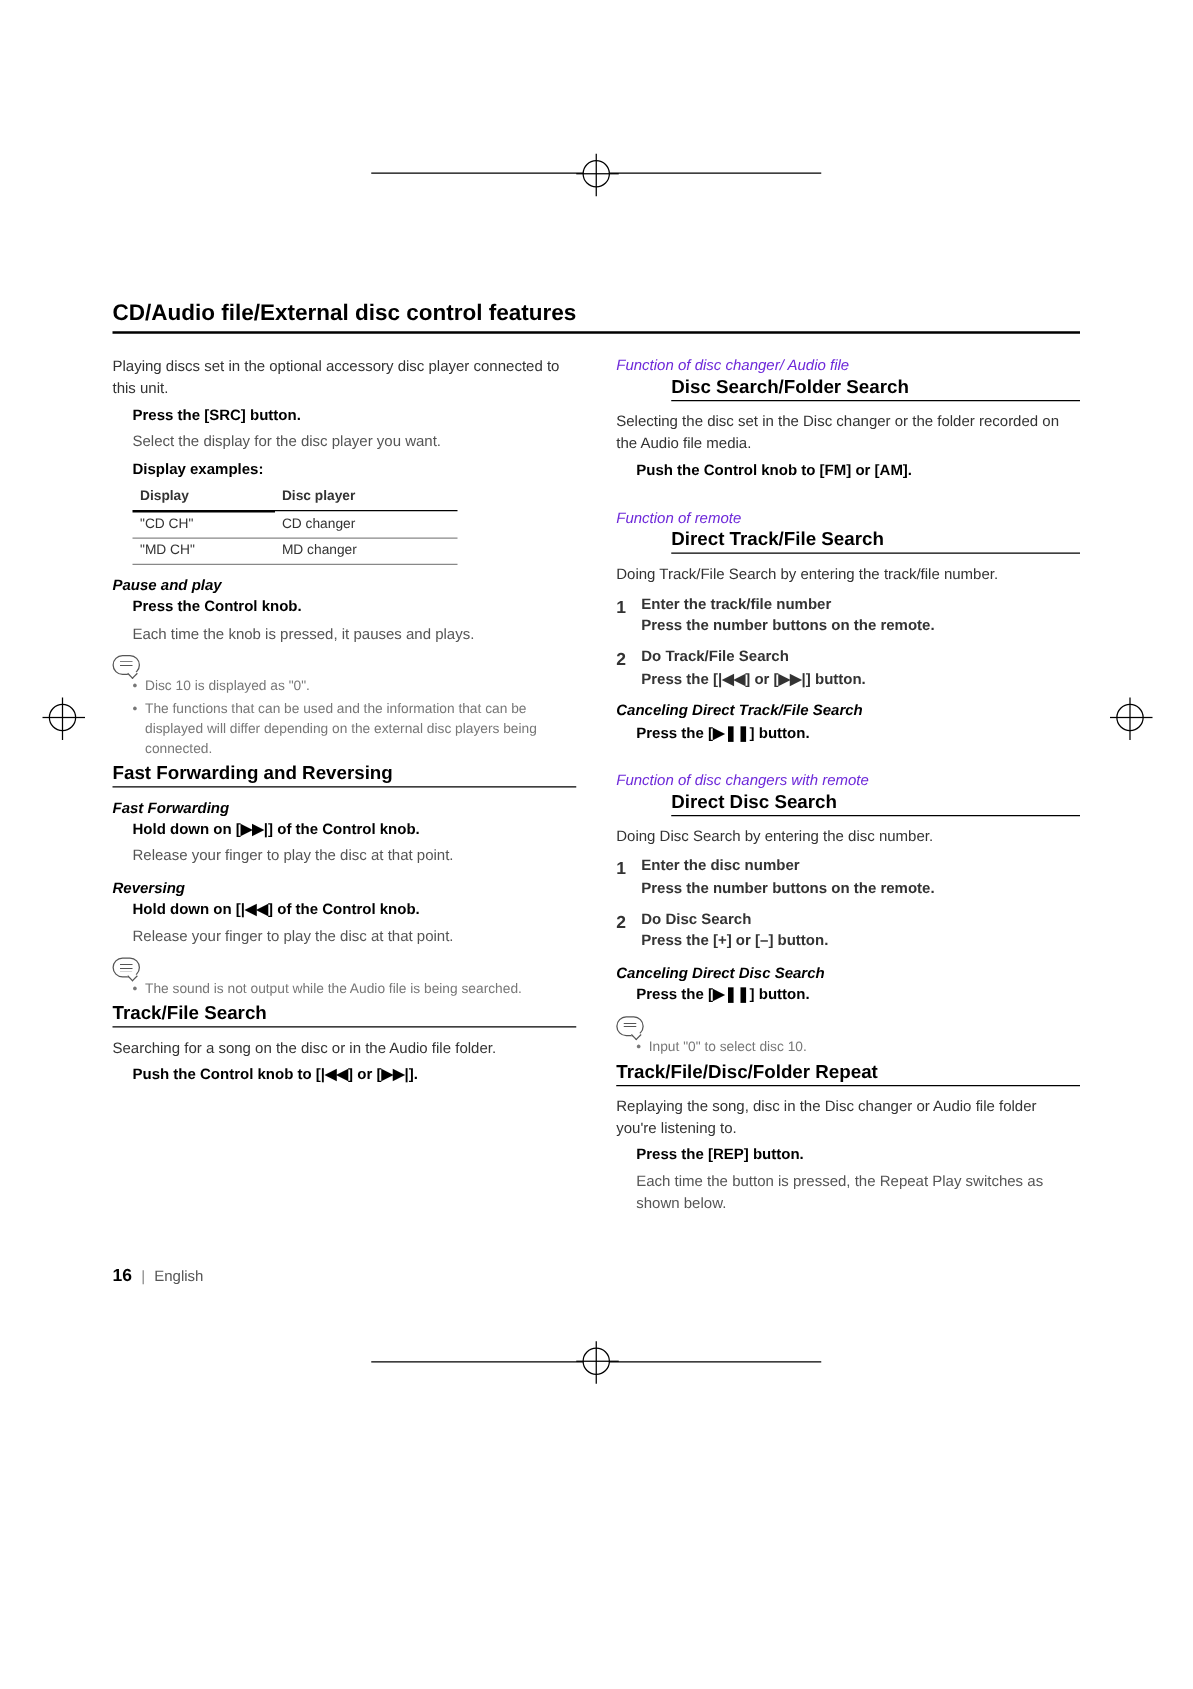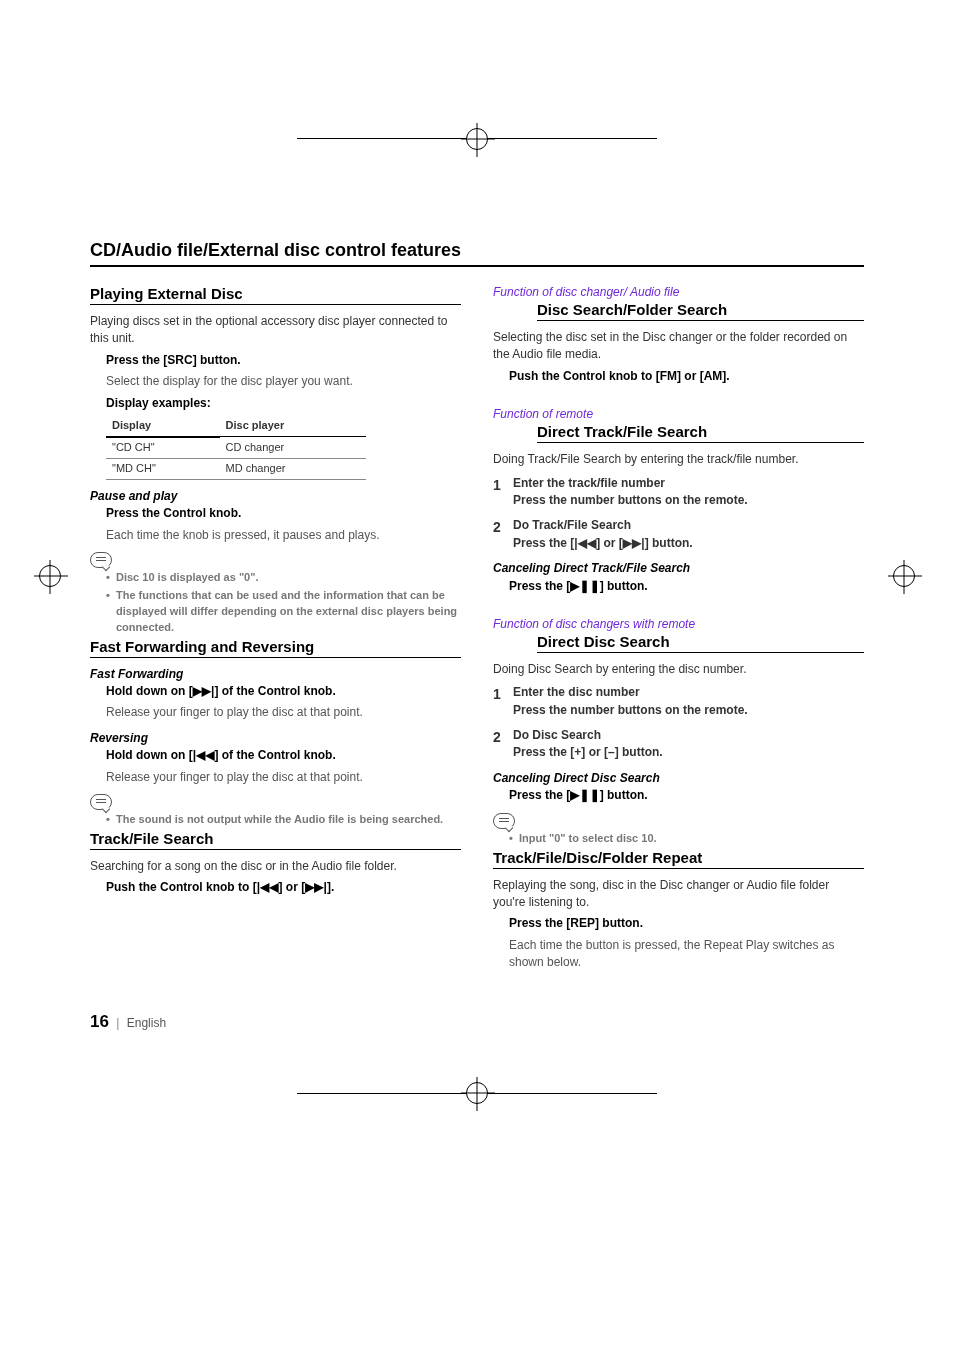--- a/index.html
+++ b/index.html
@@ -168,21 +168,21 @@
   .note-icon::after {
     content: "";
     position: absolute;
     right: 2px; bottom: -3px;
     width: 5px; height: 5px;
     border-right: 1px solid #555;
     border-bottom: 1px solid #555;
     transform: rotate(45deg);
     background: #fff;
   }
-  .bullets { list-style: none; padding-left: 16px; font-weight: bold; }
+  .bullets { list-style: none; padding-left: 16px; }
   .bullets li {
     font-size: 11px; color: #777; line-height: 1.45;
     position: relative; padding-left: 10px; margin-bottom: 2px;
   }
   .bullets li::before {
     content: "•"; position: absolute; left: 0; color: #777;
   }
 
   .steps { list-style: none; padding: 0; margin: 6px 0; counter-reset: step; }
   .steps > li {
@@ -198,21 +198,21 @@
   }
   .step-title { font-weight: bold; font-size: 12px; }
   .step-body  { font-weight: bold; font-size: 12px; }
 
   .glyph { font-family: Arial, sans-serif; }
 
   .footer {
     margin-top: 36px;
     font-size: 12px;
   }
-  .footer .pg { font-weight: bold; font-size: 17px; }
+  .footer .pg { font-weight: bold; font-size: 14px; }
   .footer .sep { color: #888; padding: 0 4px; }
   .footer .lang { color: #555; }
 </style>
 </head>
 <body>
 
 <div class="regmark-top">
   <div class="regmark-circle-top"></div>
 </div>
 <div class="regmark-side left">
@@ -223,21 +223,20 @@
   </div>
 
 <div class="page">
 
   <div class="section-title">CD/Audio file/External disc control features</div>
 
   <div class="columns">
 
     <div class="col">
 
-      <div class="h2 first">Playing External Disc</div>
       <div class="body">
         <p>Playing discs set in the optional accessory disc player connected to this unit.</p>
         <div class="indent">
           <p class="instr">Press the [SRC] button.</p>
           <p class="instr-sub">Select the display for the disc player you want.</p>
           <p class="instr">Display examples:</p>
         </div>
         <table class="disp-table">
           <thead>
             <tr>

